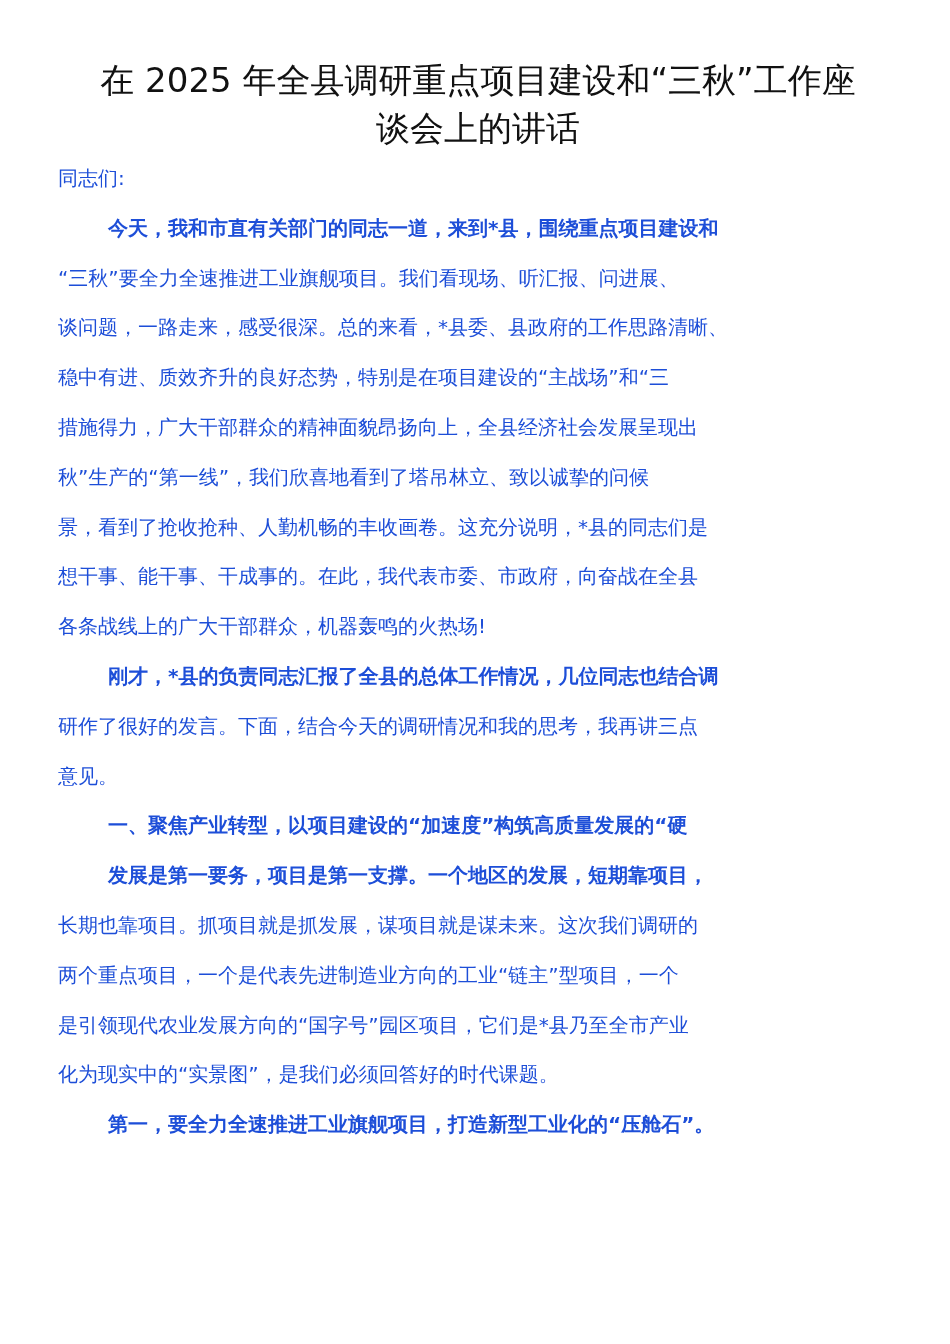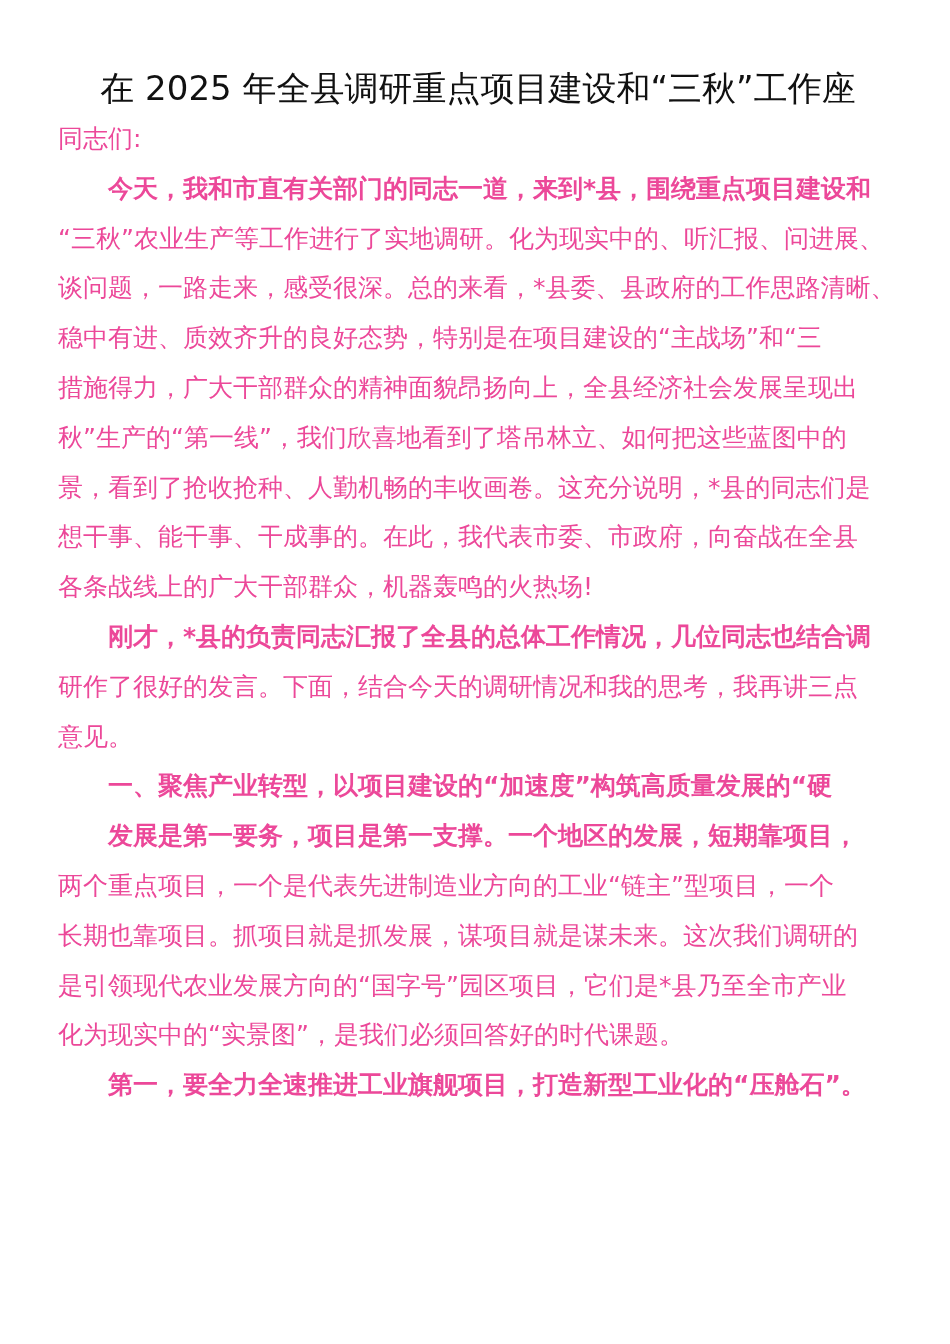--- a/index.html
+++ b/index.html
@@ -11,89 +11,90 @@
       width: 950px;
       height: 1344px;
       position: relative;
       overflow: hidden;
       font-family: "DejaVu Sans", "Liberation Sans", sans-serif;
       color: #111111;
     }
     .page {
       position: absolute;
       left: 58px;
-      top: 64px;
+      top: 56px;
       width: 840px;
     }
     .title {
       font-size: 34px;
       line-height: 48px;
       text-align: center;
       margin: 0;
       font-weight: normal;
       letter-spacing: 0px;
       color: #111111;
     }
     .title-line {
       display: block;
       white-space: nowrap;
     }
     .body-text {
       margin-top: 2px;
-      font-size: 25px;
+      font-size: 20px;
       line-height: 49.8px;
-      color: #ec4899;
+      color: #1d4ed8;
     }
     .line {
       display: block;
       white-space: nowrap;
       height: 49.8px;
     }
     .indent {
       padding-left: 50px;
       font-weight: bold;
     }
   </style>
 </head>
 <body>
 
 <div class="page">
   <h1 class="title">
     <span class="title-line">在 2025 年全县调研重点项目建设和“三秋”工作座</span>
+    <span class="title-line">谈会上的讲话</span>
   </h1>
 
   <div class="body-text">
     <span class="line">同志们:</span>
 
     <div>
       <span class="line indent">今天，我和市直有关部门的同志一道，来到*县，围绕重点项目建设和</span>
-      <span class="line">“三秋”农业生产等工作进行了实地调研。化为现实中的、听汇报、问进展、</span>
+      <span class="line">“三秋”要全力全速推进工业旗舰项目。我们看现场、听汇报、问进展、</span>
       <span class="line">谈问题，一路走来，感受很深。总的来看，*县委、县政府的工作思路清晰、</span>
       <span class="line">稳中有进、质效齐升的良好态势，特别是在项目建设的“主战场”和“三</span>
       <span class="line">措施得力，广大干部群众的精神面貌昂扬向上，全县经济社会发展呈现出</span>
-      <span class="line">秋”生产的“第一线”，我们欣喜地看到了塔吊林立、如何把这些蓝图中的</span>
+      <span class="line">秋”生产的“第一线”，我们欣喜地看到了塔吊林立、致以诚挚的问候</span>
       <span class="line">景，看到了抢收抢种、人勤机畅的丰收画卷。这充分说明，*县的同志们是</span>
       <span class="line">想干事、能干事、干成事的。在此，我代表市委、市政府，向奋战在全县</span>
       <span class="line">各条战线上的广大干部群众，机器轰鸣的火热场!</span>
     </div>
 
     <div>
       <span class="line indent">刚才，*县的负责同志汇报了全县的总体工作情况，几位同志也结合调</span>
       <span class="line">研作了很好的发言。下面，结合今天的调研情况和我的思考，我再讲三点</span>
       <span class="line">意见。</span>
     </div>
 
     <div>
       <span class="line indent">一、聚焦产业转型，以项目建设的“加速度”构筑高质量发展的“硬</span>
     </div>
 
     <div>
       <span class="line indent">发展是第一要务，项目是第一支撑。一个地区的发展，短期靠项目，</span>
+      <span class="line">长期也靠项目。抓项目就是抓发展，谋项目就是谋未来。这次我们调研的</span>
       <span class="line">两个重点项目，一个是代表先进制造业方向的工业“链主”型项目，一个</span>
-      <span class="line">长期也靠项目。抓项目就是抓发展，谋项目就是谋未来。这次我们调研的</span>
       <span class="line">是引领现代农业发展方向的“国字号”园区项目，它们是*县乃至全市产业</span>
       <span class="line">化为现实中的“实景图”，是我们必须回答好的时代课题。</span>
     </div>
 
     <div>
       <span class="line indent">第一，要全力全速推进工业旗舰项目，打造新型工业化的“压舱石”。</span>
     </div>
   </div>
 </div>
 

